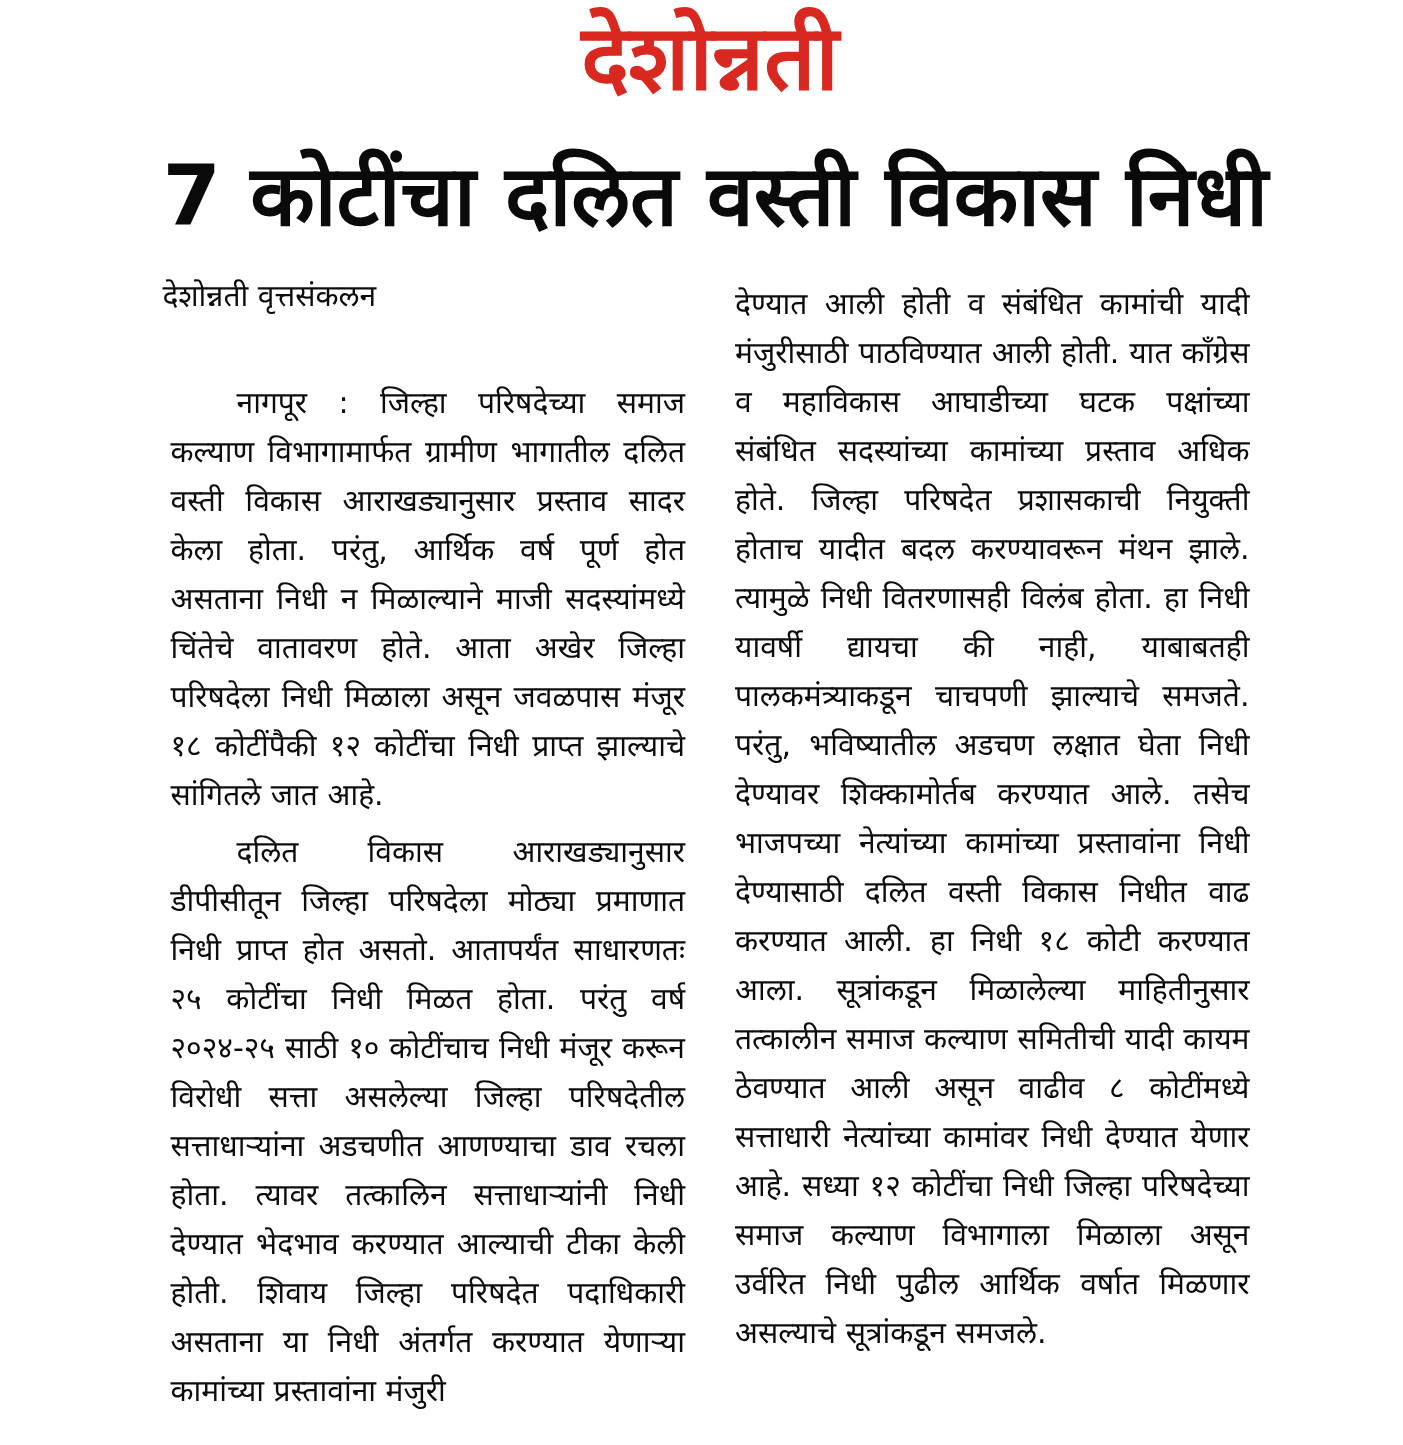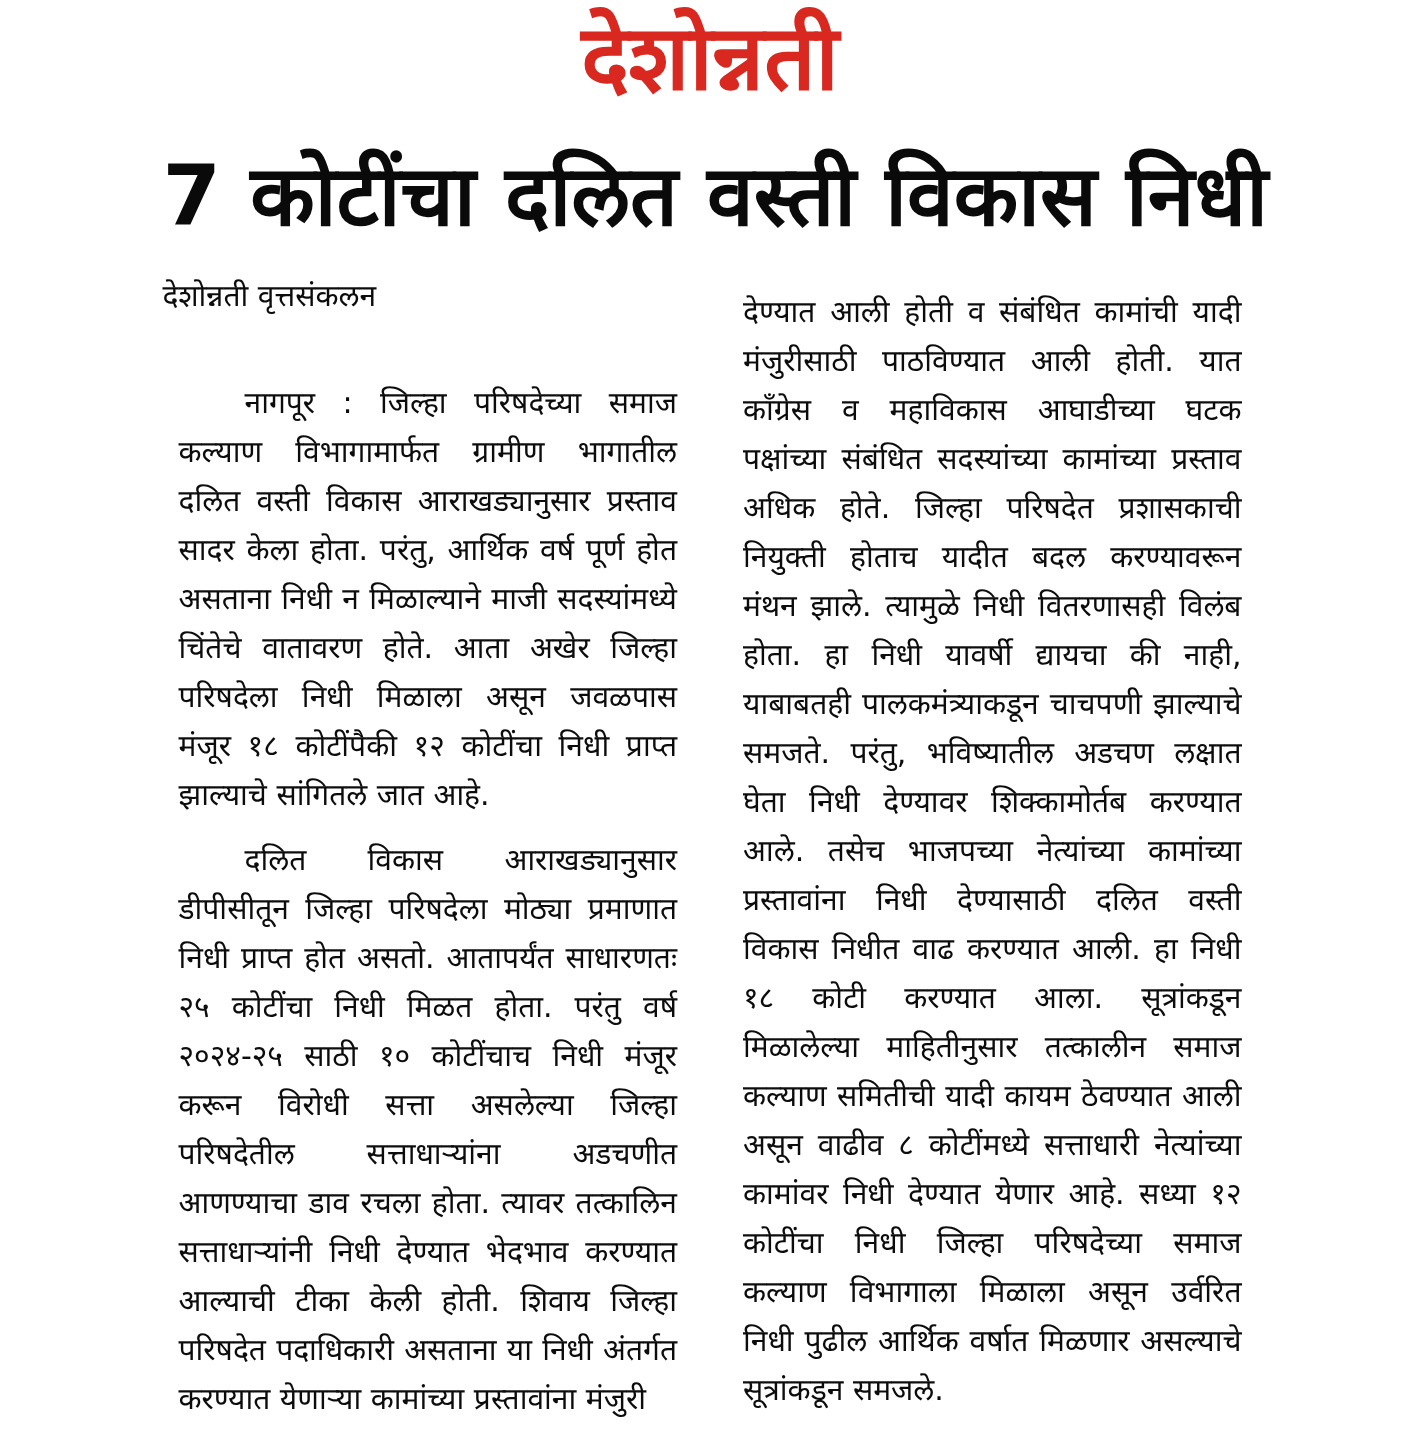--- a/index.html
+++ b/index.html
@@ -45,21 +45,21 @@
     text-align: justify;
     color: #0c0c0c;
   }
   .byline {
     font-size: 30px;
     line-height: 49px;
     text-align: left;
     margin: 0 0 58px 0;
     white-space: nowrap;
   }
-  .para { margin: 16px; }
+  .para { margin: 8px; }
   .para.indent { text-indent: 66px; }
   .footer {
     margin-top: 14px;
     text-align: center;
     font-family: "Liberation Sans", sans-serif;
     font-size: 24px;
     line-height: 34px;
     color: #1a1a1a;
   }
 </style>

